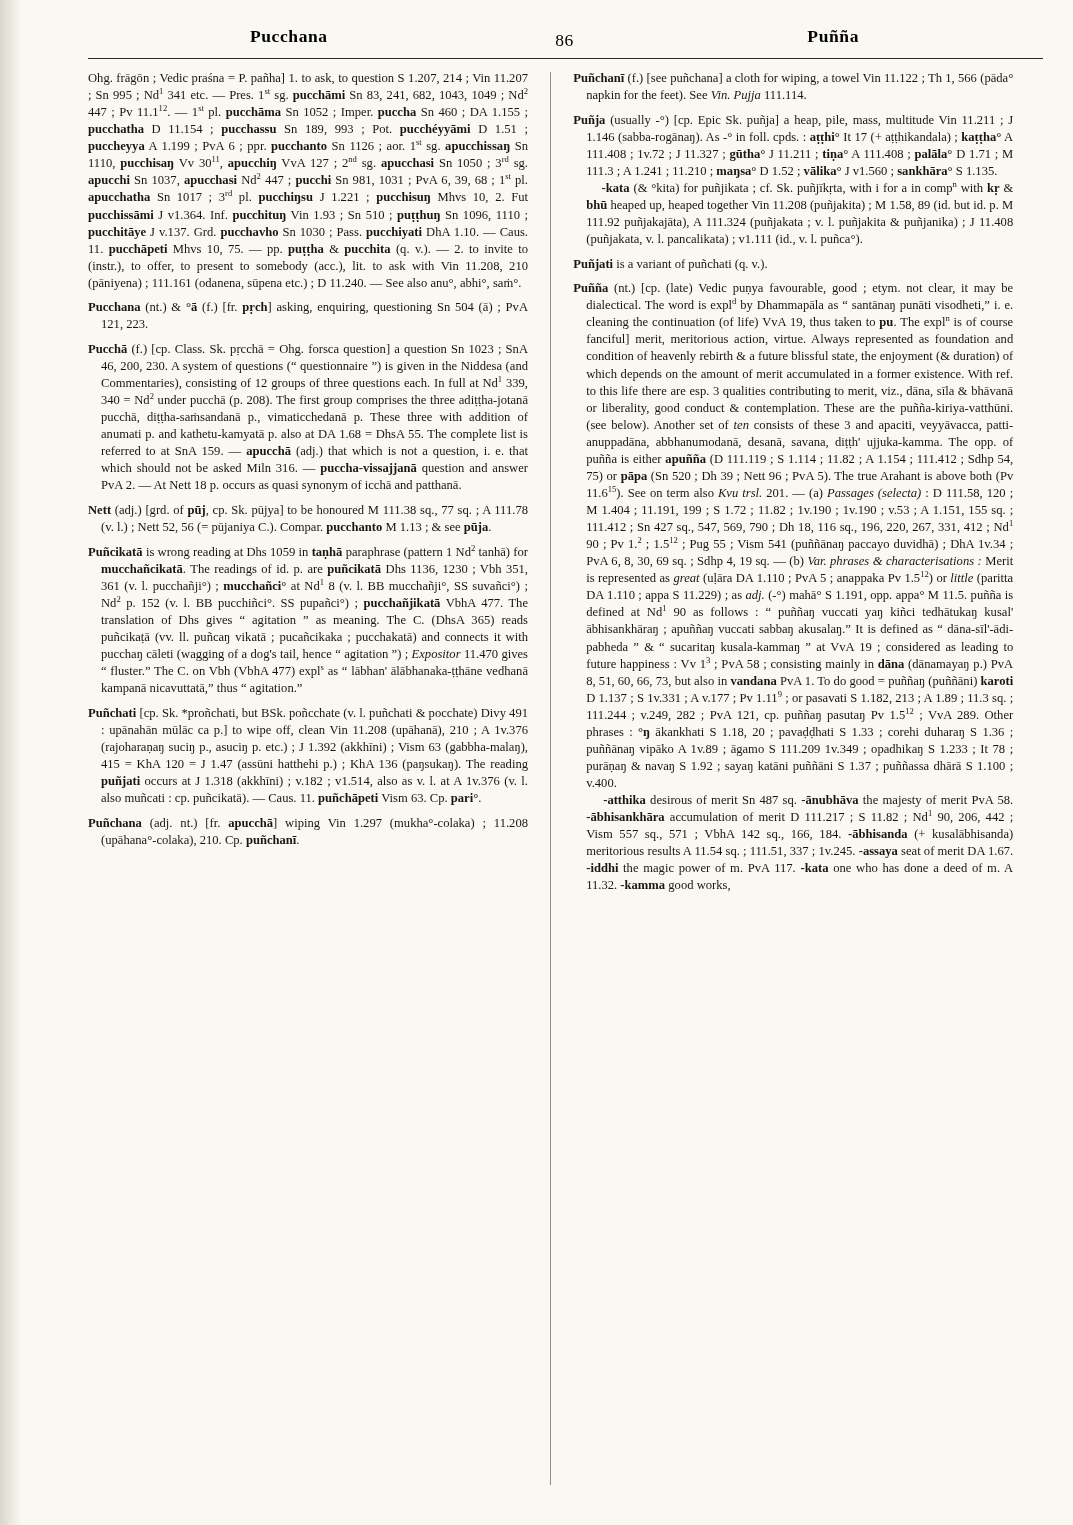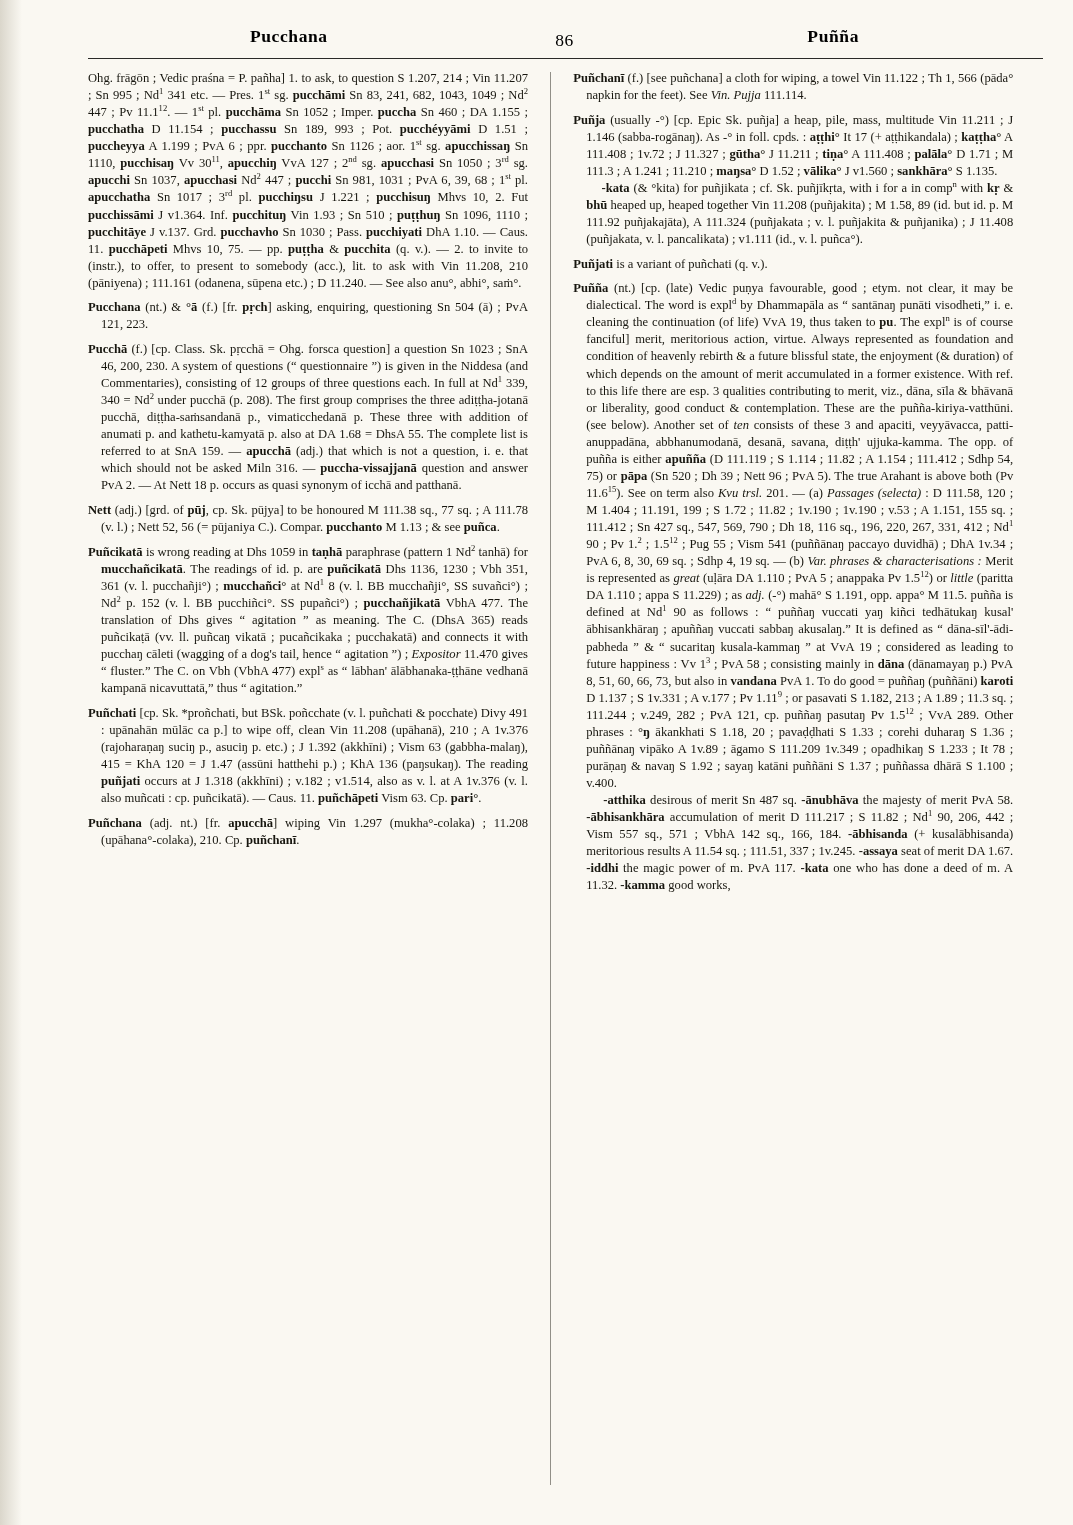--- a/index.html
+++ b/index.html
@@ -122,21 +122,21 @@
     <span class="hr">Puñña</span>
   </div>
 
   <div class="rule"></div>
 
   <div class="columns">
     <div class="col" id="col-left">
         <p class="entry cont">Ohg. frāgōn ; Vedic praśna = P. pañha] 1. to ask, to question S 1.207, 214 ; Vin 11.207 ; Sn 995 ; Nd<sup>1</sup> 341 etc. — Pres. 1<sup>st</sup> sg. <b>pucchāmi</b> Sn 83, 241, 682, 1043, 1049 ; Nd<sup>2</sup> 447 ;  Pv 11.1<sup>12</sup>. — 1<sup>st</sup> pl. <b>pucchāma</b> Sn 1052 ; Imper. <b>puccha</b> Sn 460 ; DA 1.155 ; <b>pucchatha</b> D 11.154 ; <b>pucchassu</b> Sn 189, 993 ; Pot. <b>pucchéyyāmi</b> D 1.51 ; <b>puccheyya</b> A 1.199 ; PvA 6 ; ppr. <b>pucchanto</b> Sn 1126 ; aor. 1<sup>st</sup> sg. <b>apucchissaŋ</b> Sn 1110, <b>pucchisaŋ</b> Vv 30<sup>11</sup>, <b>apucchiŋ</b> VvA 127 ; 2<sup>nd</sup> sg. <b>apucchasi</b> Sn 1050 ; 3<sup>rd</sup> sg. <b>apucchi</b> Sn 1037, <b>apucchasi</b> Nd<sup>2</sup> 447 ; <b>pucchi</b> Sn 981, 1031 ; PvA 6, 39, 68 ; 1<sup>st</sup> pl. <b>apucchatha</b> Sn 1017 ; 3<sup>rd</sup> pl. <b>pucchiŋsu</b> J 1.221 ; <b>pucchisuŋ</b> Mhvs 10, 2.  Fut <b>pucchissāmi</b> J v1.364.  Inf. <b>pucchituŋ</b> Vin 1.93 ; Sn 510 ; <b>puṭṭhuŋ</b> Sn 1096, 1110 ; <b>pucchitāye</b> J v.137.  Grd. <b>pucchavho</b> Sn 1030 ; Pass. <b>pucchiyati</b> DhA 1.10. — Caus. 11. <b>pucchāpeti</b> Mhvs 10, 75. — pp. <b>puṭṭha</b> &amp; <b>pucchita</b> (q. v.). — 2. to invite to (instr.), to offer, to present to somebody (acc.), lit. to ask with Vin 11.208, 210 (pāniyena) ; 111.161 (odanena, sūpena etc.) ; D 11.240. — See also anu°, abhi°, saṁ°.</p>
         <p class="entry"><b>Pucchana</b> (nt.) &amp; <b>°ā</b> (f.) [fr. <b>pṛch</b>] asking, enquiring, questioning Sn 504 (ā) ; PvA 121, 223.</p>
         <p class="entry"><b>Pucchā</b> (f.) [cp. Class. Sk. pṛcchā = Ohg. forsca question] a question Sn 1023 ; SnA 46, 200, 230.  A system of questions (“ questionnaire ”) is given in the Niddesa (and Commentaries), consisting of 12 groups of three questions each.  In full at Nd<sup>1</sup> 339, 340 = Nd<sup>2</sup> under pucchā (p. 208).  The first group comprises the three adiṭṭha-jotanā pucchā, diṭṭha-saṁsandanā p., vimaticchedanā p.  These three with addition of anumati p. and kathetu-kamyatā p. also at DA 1.68 = DhsA 55. The complete list is referred to at SnA 159. — <b>apucchā</b> (adj.) that which is not a question, i. e. that which should not be asked Miln 316. — <b>puccha-vissajjanā</b> question and answer PvA 2. — At Nett 18 p. occurs as quasi synonym of icchā and patthanā.</p>
-        <p class="entry"><b>Nett</b> (adj.) [grd. of <b>pūj</b>, cp. Sk. pūjya] to be honoured M 111.38 sq., 77 sq. ; A 111.78 (v. l.) ; Nett 52, 56 (= pūjaniya C.).  Compar. <b>pucchanto</b> M 1.13 ; &amp; see <b>puñca</b>.</p>
+        <p class="entry"><b>Nett</b> (adj.) [grd. of <b>pūj</b>, cp. Sk. pūjya] to be honoured M 111.38 sq., 77 sq. ; A 111.78 (v. l.) ; Nett 52, 56 (= pūjaniya C.).  Compar. <b>pucchanto</b> M 1.13 ; &amp; see <b>pūja</b>.</p>
         <p class="entry"><b>Puñcikatā</b> is wrong reading at Dhs 1059 in <b>taṇhā</b> paraphrase (pattern 1 Nd<sup>2</sup> tanhā) for <b>mucchañcikatā</b>.  The readings of id. p. are <b>puñcikatā</b> Dhs 1136, 1230 ; Vbh 351, 361 (v. l. pucchañji°) ; <b>mucchañci°</b> at Nd<sup>1</sup> 8 (v. l. BB mucchañji°, SS suvañci°) ; Nd<sup>2</sup> p. 152 (v. l. BB pucchiñci°. SS pupañci°) ; <b>pucchañjikatā</b> VbhA 477. The translation of Dhs gives “ agitation ” as meaning. The C. (DhsA 365) reads puñcikaṭā (vv. ll. puñcaŋ vikatā ; pucañcikaka ; pucchakatā) and connects it with pucchaŋ cāleti (wagging of a dog's tail, hence “ agitation ”) ; <i>Expositor</i> 11.470 gives “ fluster.”  The C. on Vbh (VbhA 477) expl<sup>s</sup> as “ lābhan' ālābhanaka-ṭṭhāne vedhanā kampanā nicavuttatā,” thus “ agitation.”</p>
         <p class="entry"><b>Puñchati</b> [cp. Sk. *proñchati, but BSk. poñcchate (v. l. puñchati &amp; pocchate) Divy 491 : upānahān mūlāc ca p.] to wipe off, clean Vin 11.208 (upāhanā), 210 ; A 1v.376 (rajoharaṇaŋ suciŋ p., asuciŋ p. etc.) ; J 1.392 (akkhīni) ; Vism 63 (gabbha-malaŋ), 415 = KhA 120 = J 1.47 (assūni hatthehi p.) ; KhA 136 (paŋsukaŋ).  The reading <b>puñjati</b> occurs at J 1.318 (akkhīni) ; v.182 ; v1.514, also as v. l. at A 1v.376 (v. l. also muñcati : cp. puñcikatā). — Caus. 11. <b>puñchāpeti</b> Vism 63.  Cp. <b>pari°</b>.</p>
         <p class="entry"><b>Puñchana</b> (adj. nt.) [fr. <b>apucchā</b>] wiping Vin 1.297 (mukha°-colaka) ; 11.208 (upāhana°-colaka), 210.  Cp. <b>puñchanī</b>.</p>
       </div>
     <div class="divider"></div>
     <div class="col" id="col-right">
         <p class="entry"><b>Puñchanī</b> (f.) [see puñchana] a cloth for wiping, a towel Vin 11.122 ; Th 1, 566 (pāda° napkin for the feet).  See <i>Vin. Pujja</i> 111.114.</p>
         <p class="entry"><b>Puñja</b> (usually -°) [cp. Epic Sk. puñja] a heap, pile, mass, multitude Vin 11.211 ; J 1.146 (sabba-rogānaŋ).  As -° in foll. cpds. : <b>aṭṭhi°</b> It 17 (+ aṭṭhikandala) ; <b>kaṭṭha°</b> A 111.408 ; 1v.72 ; J 11.327 ; <b>gūtha°</b> J 11.211 ; <b>tiṇa°</b> A 111.408 ; <b>palāla°</b> D 1.71 ; M 111.3 ; A 1.241 ; 11.210 ; <b>maŋsa°</b> D 1.52 ; <b>vālika°</b> J v1.560 ; <b>sankhāra°</b> S 1.135.<br>&nbsp;&nbsp;&nbsp;&nbsp;<b>-kata</b> (&amp; °kita) for puñjikata ; cf. Sk. puñjīkṛta, with i for a in comp<sup>n</sup> with <b>kṛ</b> &amp; <b>bhū</b> heaped up, heaped together Vin 11.208 (puñjakita) ; M 1.58, 89 (id. but id. p. M 111.92 puñjakajāta), A 111.324 (puñjakata ; v. l. puñjakita &amp; puñjanika) ; J 11.408 (puñjakata, v. l. pancalikata) ; v1.111 (id., v. l. puñca°).</p>
         <p class="entry"><b>Puñjati</b> is a variant of puñchati (q. v.).</p>
         <p class="entry"><b>Puñña</b> (nt.) [cp. (late) Vedic puṇya favourable, good ; etym. not clear, it may be dialectical.  The word is expl<sup>d</sup> by Dhammapāla as “ santānaŋ punāti visodheti,” i. e. cleaning the continuation (of life) VvA 19, thus taken to <b>pu</b>.  The expl<sup>n</sup> is of course fanciful] merit, meritorious action, virtue.  Always represented as foundation and condition of heavenly rebirth &amp; a future blissful state, the enjoyment (&amp; duration) of which depends on the amount of merit accumulated in a former existence.  With ref. to this life there are esp. 3 qualities contributing to merit, viz., dāna, sīla &amp; bhāvanā or liberality, good conduct &amp; contemplation. These are the puñña-kiriya-vatthūni. (see below). Another set of <i>ten</i> consists of these 3 and apaciti, veyyāvacca, patti-anuppadāna, abbhanumodanā, desanā, savana, diṭṭh' ujjuka-kamma.  The opp. of puñña is either <b>apuñña</b> (D 111.119 ; S 1.114 ; 11.82 ; A 1.154 ; 111.412 ; Sdhp 54, 75) or <b>pāpa</b> (Sn 520 ; Dh 39 ; Nett 96 ; PvA 5). The true Arahant is above both (Pv 11.6<sup>15</sup>).  See on term also <i>Kvu trsl.</i> 201. — (a) <i>Passages (selecta)</i> : D 111.58, 120 ; M 1.404 ; 11.191, 199 ; S 1.72 ; 11.82 ; 1v.190 ; 1v.190 ; v.53 ; A 1.151, 155 sq. ; 111.412 ; Sn 427 sq., 547, 569, 790 ; Dh 18, 116 sq., 196, 220, 267, 331, 412 ; Nd<sup>1</sup> 90 ; Pv 1.<sup>2</sup> ; 1.5<sup>12</sup> ; Pug 55 ; Vism 541 (puññānaŋ paccayo duvidhā) ; DhA 1v.34 ; PvA 6, 8, 30, 69 sq. ; Sdhp 4, 19 sq. — (b) <i>Var. phrases &amp; characterisations :</i> Merit is represented as <i>great</i> (uḷāra DA 1.110 ; PvA 5 ; anappaka Pv 1.5<sup>12</sup>) or <i>little</i> (paritta DA 1.110 ; appa S 11.229) ; as <i>adj.</i> (-°) mahā° S 1.191, opp. appa° M 11.5.  puñña is defined at Nd<sup>1</sup> 90 as follows : “ puññaŋ vuccati yaŋ kiñci tedhātukaŋ kusal' ābhisankhāraŋ ; apuññaŋ vuccati sabbaŋ akusalaŋ.”  It is defined as “ dāna-sīl'-ādi-pabheda ” &amp; “ sucaritaŋ kusala-kammaŋ ” at VvA 19 ; considered as leading to future happiness : Vv 1<sup>3</sup> ; PvA 58 ; consisting mainly in <b>dāna</b> (dānamayaŋ p.) PvA 8, 51, 60, 66, 73, but also in <b>vandana</b> PvA 1.  To do good = puññaŋ (puññāni) <b>karoti</b> D 1.137 ; S 1v.331 ; A v.177 ; Pv 1.11<sup>9</sup> ; or pasavati S 1.182, 213 ; A 1.89 ; 11.3 sq. ; 111.244 ; v.249, 282 ; PvA 121, cp. puññaŋ pasutaŋ Pv 1.5<sup>12</sup> ; VvA 289.  Other phrases : <b>°ŋ</b> ākankhati S 1.18, 20 ; pavaḍḍhati S 1.33 ; corehi duharaŋ S 1.36 ; puññānaŋ vipāko A 1v.89 ; āgamo S 111.209 1v.349 ; opadhikaŋ S 1.233 ; It 78 ; purāṇaŋ &amp; navaŋ S 1.92 ; sayaŋ katāni puññāni S 1.37 ; puññassa dhārā S 1.100 ; v.400.<br>&nbsp;&nbsp;&nbsp;&nbsp;<b>-atthika</b> desirous of merit Sn 487 sq.  <b>-ānubhāva</b> the majesty of merit PvA 58.  <b>-ābhisankhāra</b> accumulation of merit D 111.217 ; S 11.82 ; Nd<sup>1</sup> 90, 206, 442 ; Vism 557 sq., 571 ; VbhA 142 sq., 166, 184.  <b>-ābhisanda</b> (+ kusalābhisanda) meritorious results A 11.54 sq. ; 111.51, 337 ; 1v.245.  <b>-assaya</b> seat of merit DA 1.67. <b>-iddhi</b> the magic power of m. PvA 117.  <b>-kata</b> one who has done a deed of m. A 11.32.  <b>-kamma</b> good works,</p>

